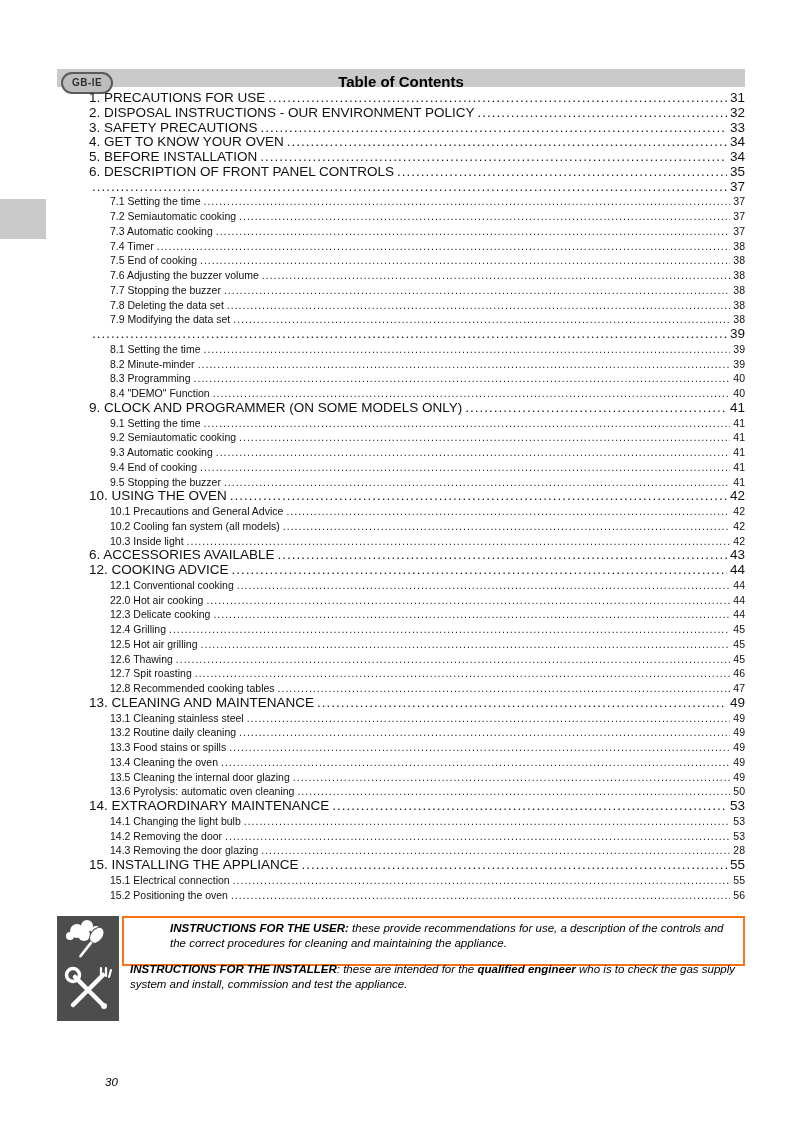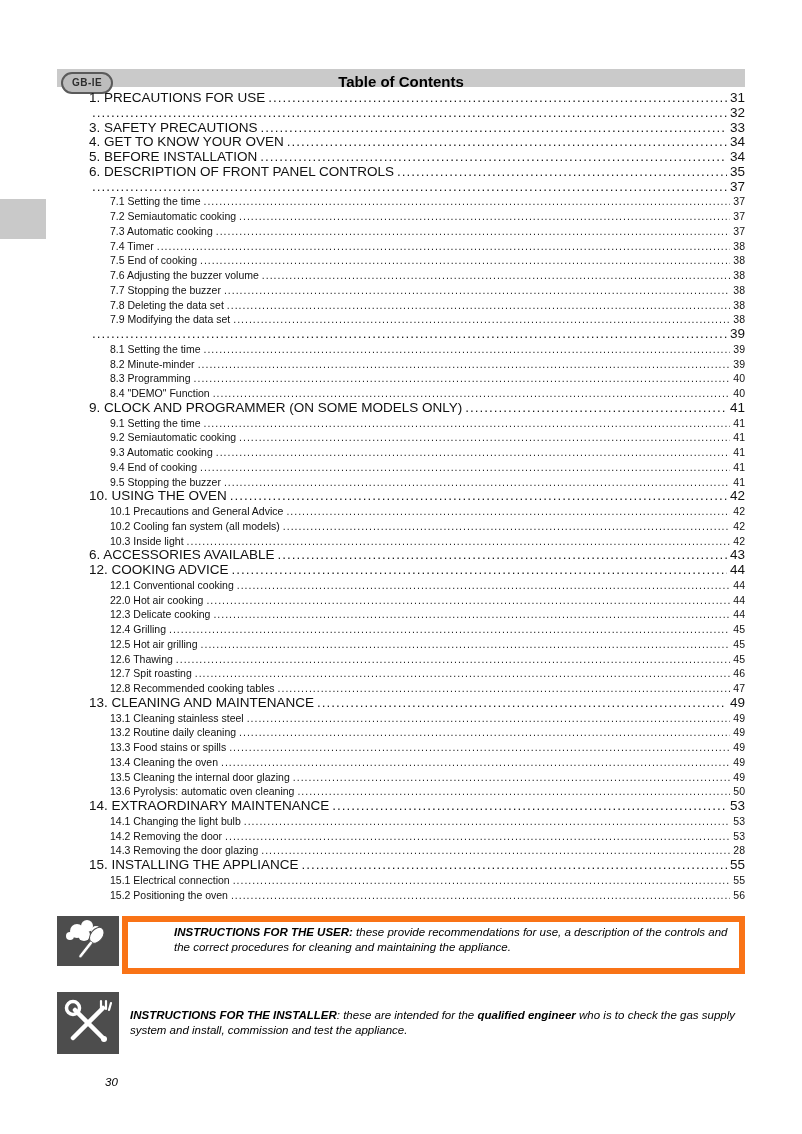--- a/index.html
+++ b/index.html
@@ -35,22 +35,22 @@
   .toc-page { white-space:nowrap; }
   
   .note { position:absolute; left:57px; right:57px; display:flex; align-items:flex-start; }
   .note-icon { flex:0 0 auto; width:62px; }
   .note-icon svg { display:block; }
   .note-text {
     flex:1 1 auto; margin-left:3px; padding:3px 8px;
     font-style:italic; font-size:11.5px; line-height:15px; color:#000;
   }
   #note-user { top:916px; }
-  #note-user .note-text { border:6px solid #f97316; min-height:40px;padding-left:46px; }
-  #note-installer { top:992px;align-items:center; }
+  #note-user .note-text { border:2px solid #f97316; min-height:40px;padding-left:46px; }
+  #note-installer { top:959px; }
   .nt-title, .nt-bold { font-weight:bold; }
   
   .page-num { position:absolute; left:57px; top:1076px; font-style:italic; font-size:11.5px; color:#000;margin-left:48px; }
 </style>
 </head>
 <body>
 
 <div class="page">
 
   <div class="header">
@@ -60,20 +60,21 @@
 
   <div class="side-tab"></div>
 
   <div class="toc">
       <div class="toc-row lvl1">
         <span class="toc-label">1. PRECAUTIONS FOR USE</span>
         <span class="toc-dots">................................................................................................................................................................................................................................................................................................................................................................................................................</span>
         <span class="toc-page">31</span>
       </div>
       <div class="toc-row lvl1">
+        <span class="toc-label">2. DISPOSAL INSTRUCTIONS - OUR ENVIRONMENT POLICY</span>
         <span class="toc-dots">................................................................................................................................................................................................................................................................................................................................................................................................................</span>
         <span class="toc-page">32</span>
       </div>
       <div class="toc-row lvl1">
         <span class="toc-label">3. SAFETY PRECAUTIONS</span>
         <span class="toc-dots">................................................................................................................................................................................................................................................................................................................................................................................................................</span>
         <span class="toc-page">33</span>
       </div>
       <div class="toc-row lvl1">
         <span class="toc-label">4. GET TO KNOW YOUR OVEN</span>

